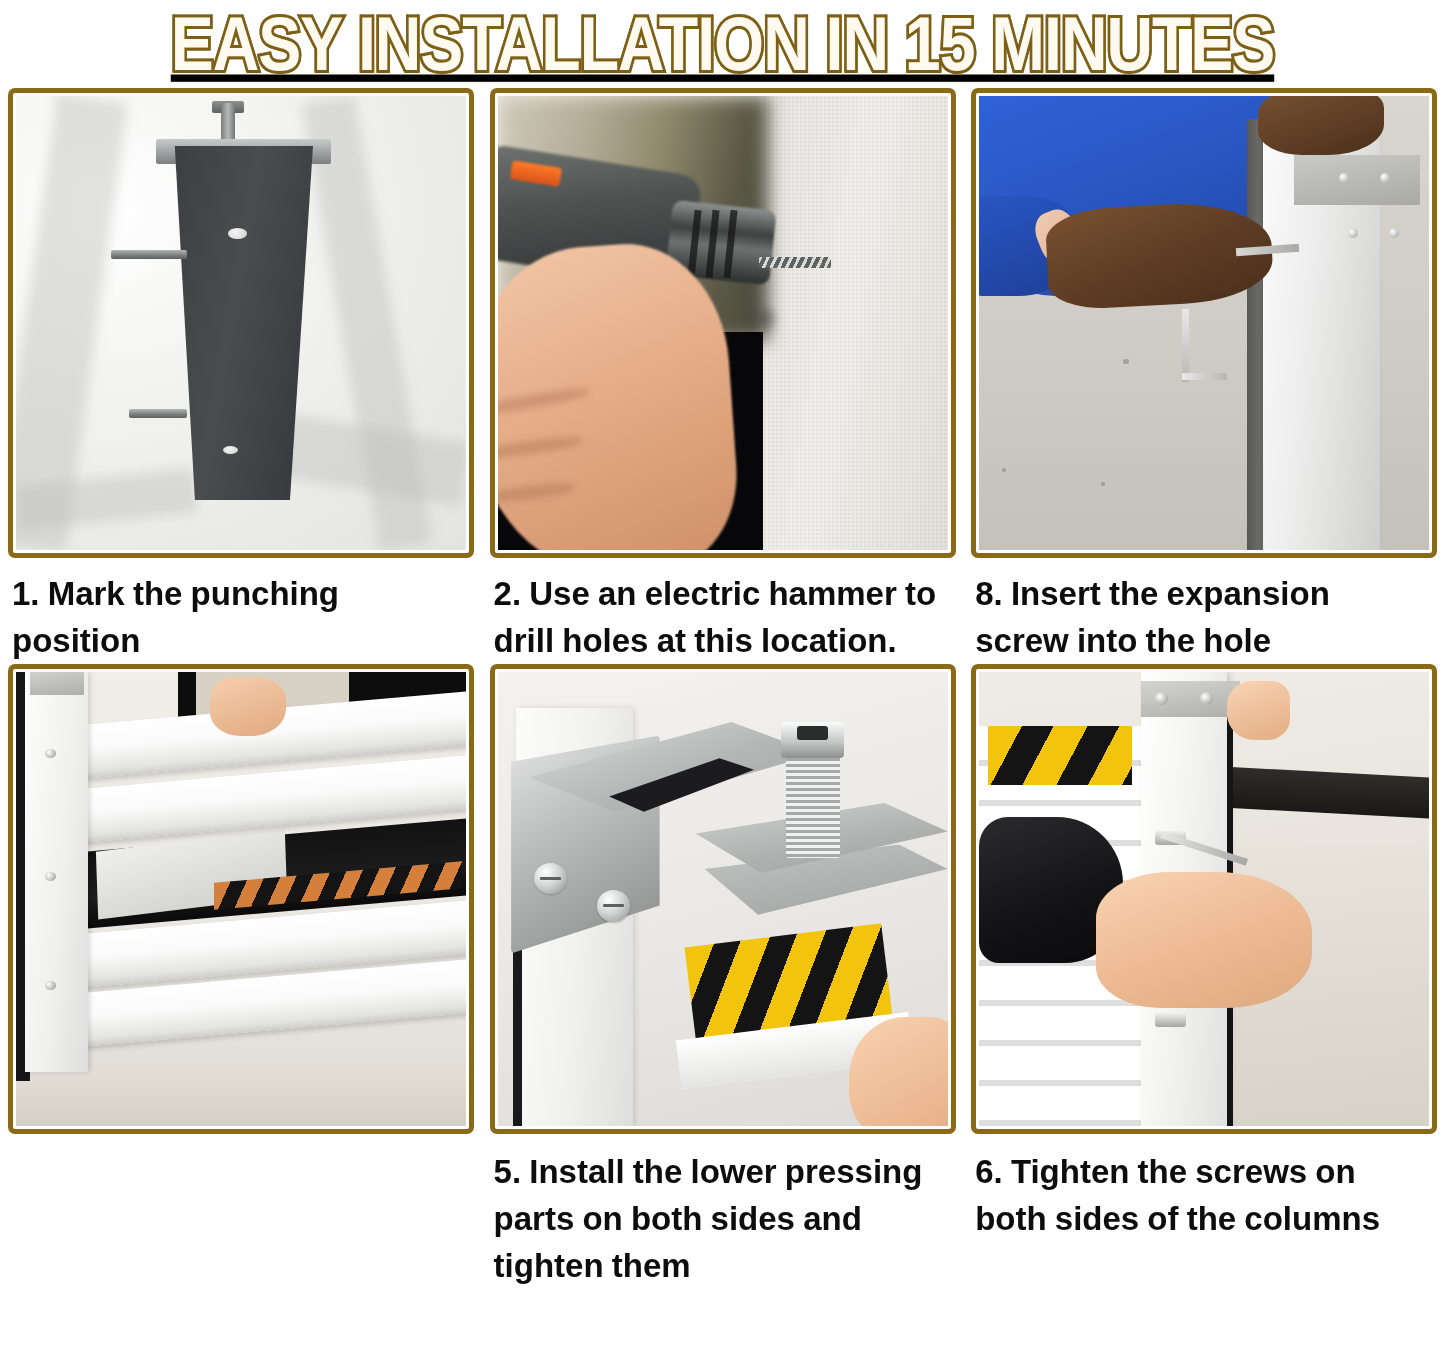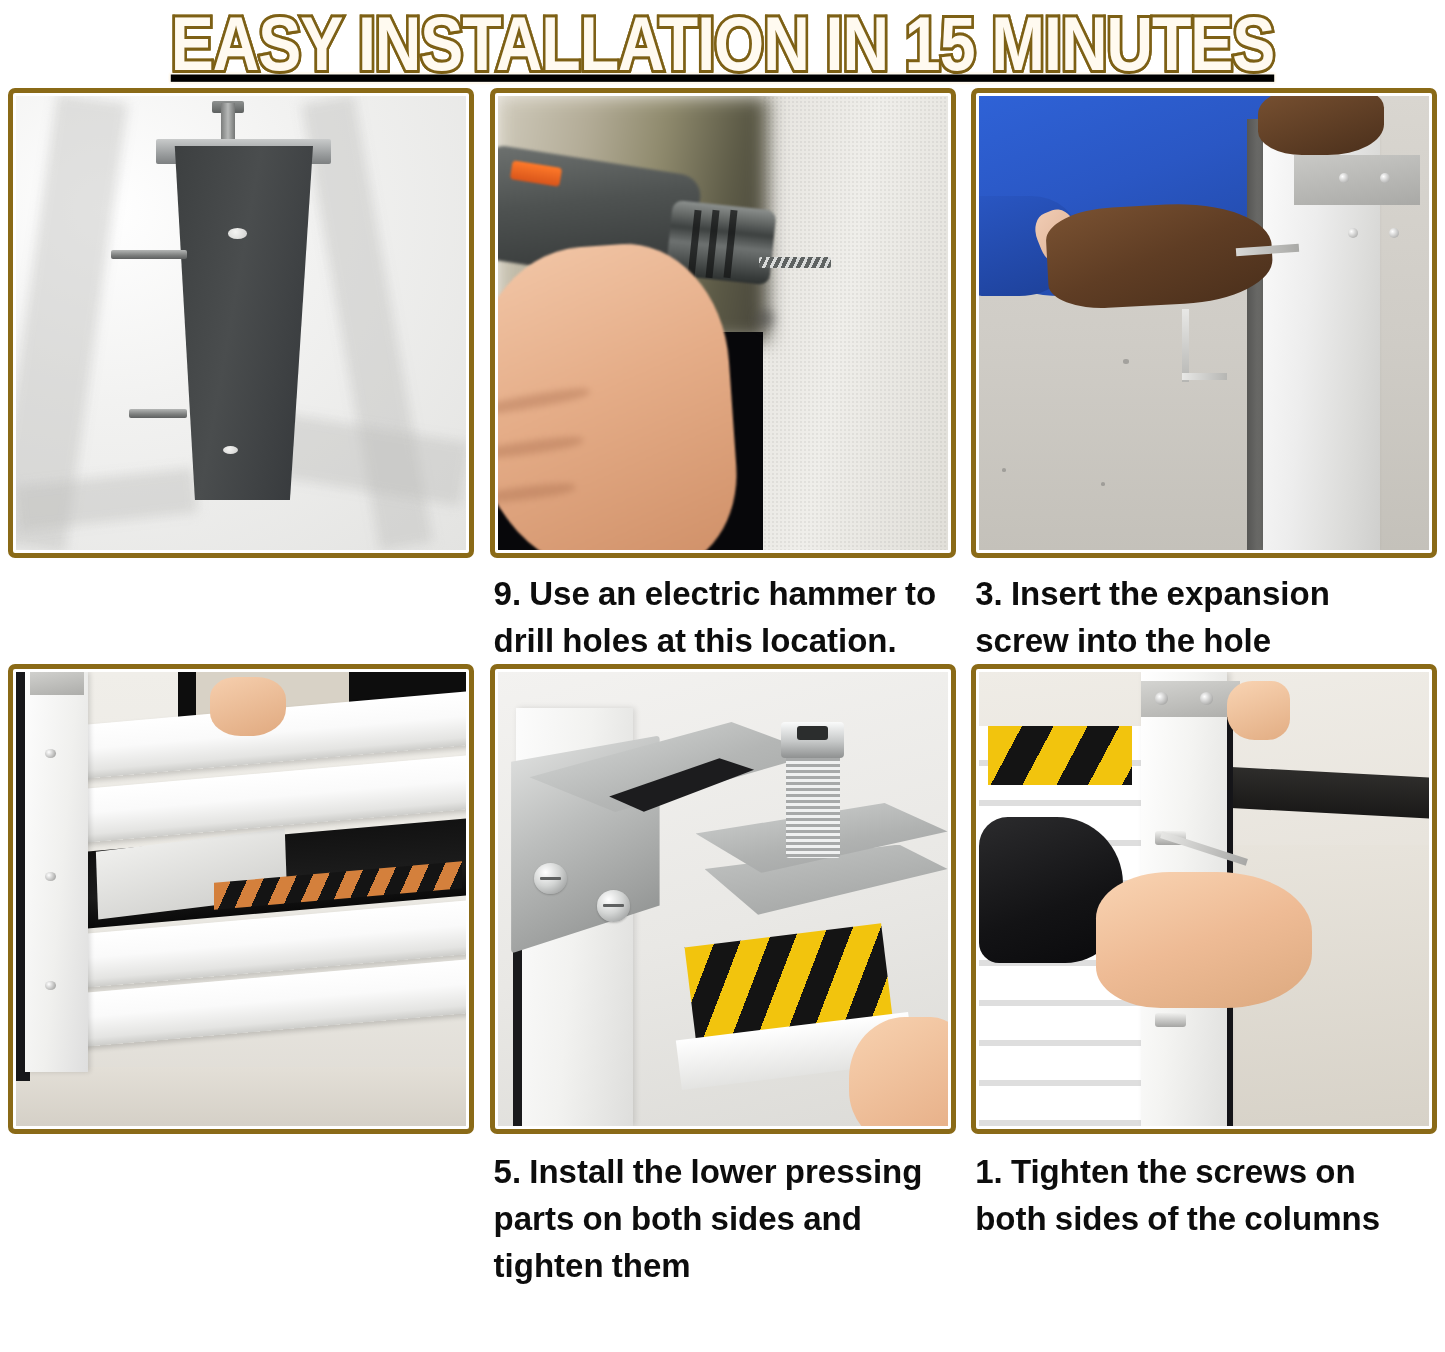--- a/index.html
+++ b/index.html
@@ -555,20 +555,21 @@
           <div class="nut"></div>
           <div class="stud"></div>
           <div class="post-cap"></div>
           <div class="post"></div>
           <div class="bolt b1"></div>
           <div class="bolt b2"></div>
           <div class="hole h1"></div>
           <div class="hole h2"></div>
         </div>
       </div>
+      <div class="caption">1. Mark the punching position</div>
     </div>
 
     <div class="cell">
       <div class="photo">
         <div class="photo-inner p2">
           <div class="wall"></div>
           <div class="bg-blur"></div>
           <div class="dark-floor"></div>
           <div class="drill-body"></div>
           <div class="drill-trigger"></div>
@@ -578,21 +579,21 @@
           <div class="chuck-ring cr3"></div>
           <div class="bit"></div>
           <div class="dust"></div>
           <div class="hand">
             <div class="finger fg1"></div>
             <div class="finger fg2"></div>
             <div class="finger fg3"></div>
           </div>
         </div>
       </div>
-      <div class="caption">9. Use an electric hammer to drill holes at this location.</div>
+      <div class="caption">2. Use an electric hammer to drill holes at this location.</div>
     </div>
 
     <div class="cell">
       <div class="photo">
         <div class="photo-inner p3">
           <div class="shirt"></div>
           <div class="sleeve"></div>
           <div class="col-dark"></div>
           <div class="column"></div>
           <div class="col-plate"></div>
@@ -604,21 +605,21 @@
           <div class="allen2"></div>
           <div class="cuff"></div>
           <div class="arm"></div>
           <div class="hand-top"></div>
           <div class="key-in-hand"></div>
           <div class="floor-spec fs1"></div>
           <div class="floor-spec fs2"></div>
           <div class="floor-spec fs3"></div>
         </div>
       </div>
-      <div class="caption">3. Insert the expansion screw into the hole</div>
+      <div class="caption">8. Insert the expansion screw into the hole</div>
     </div>
 
   </div>
 
   <div class="row row2">
 
     <div class="cell">
       <div class="photo">
         <div class="photo-inner p4">
           <div class="bg-dark"></div>
@@ -679,17 +680,17 @@
           <div class="c6scr c1"></div>
           <div class="c6scr c2"></div>
           <div class="bolt6 b6a"></div>
           <div class="bolt6 b6b"></div>
           <div class="allen6"></div>
           <div class="sleeve6"></div>
           <div class="hand6"></div>
           <div class="hand6b"></div>
         </div>
       </div>
-      <div class="caption">1. Tighten the screws on both sides of the columns</div>
+      <div class="caption">6. Tighten the screws on both sides of the columns</div>
     </div>
 
   </div>
 </div>
 
 </body></html>

